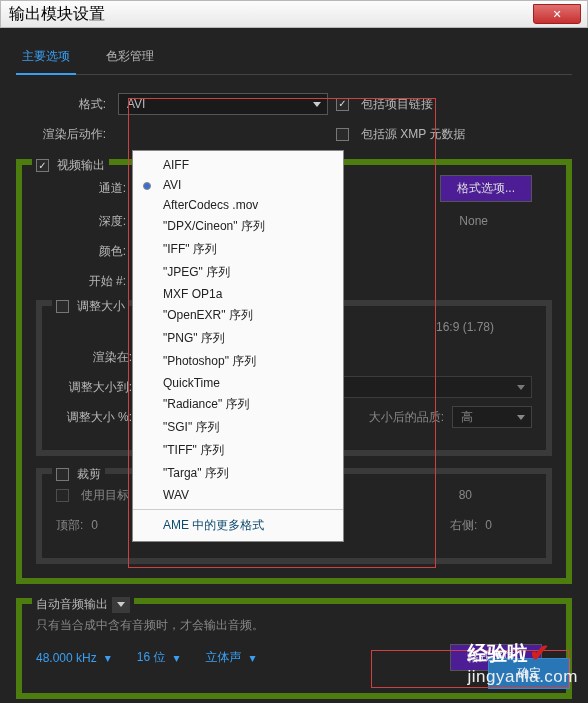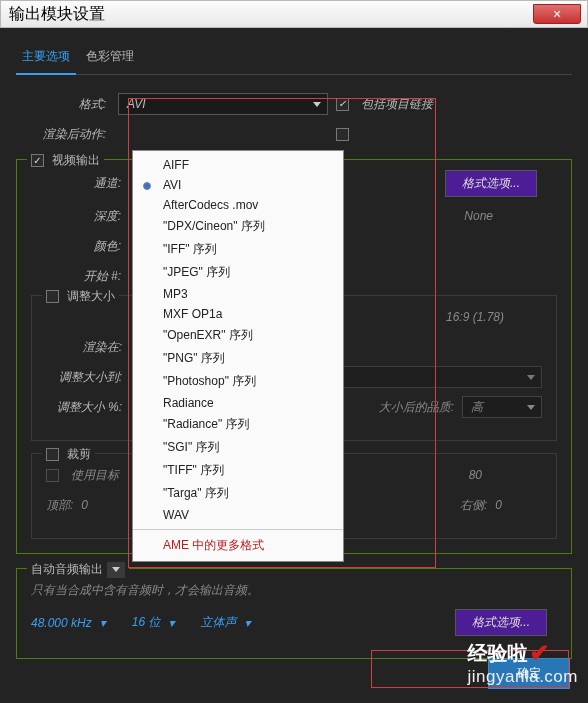--- a/index.html
+++ b/index.html
@@ -1,39 +1,39 @@
 <!DOCTYPE html>
 <html><head>
 <meta charset="utf-8">
 <style>
 * { margin:0; padding:0; box-sizing:border-box; font-family:"Microsoft YaHei",Arial,sans-serif; }
 body { background:#fff; width:588px; height:703px; overflow:hidden; position:relative; }
 .titlebar { height:28px; background:linear-gradient(#fcfcfc,#e8e8e8); border:1px solid #b8b8b8; display:flex; align-items:center; justify-content:space-between; padding-left:8px; }
 .close-btn { width:48px; height:20px; background:linear-gradient(#e07070,#c83030); color:#fff; display:flex; align-items:center; justify-content:center; font-size:11px; border:1px solid #a02020; border-radius:0 0 3px 3px; margin-right:6px; cursor:pointer; }
 .window-body { background:#232323; width:100%; height:675px; padding:16px; color:#b8b8b8; font-size:12px; position:relative; }
-.tabs { display:flex; gap:4px; border-bottom:1px solid #444; margin-bottom:18px; }
+.tabs { display:flex; gap:24px; border-bottom:1px solid #444; margin-bottom:18px; }
 .tab { padding:4px 6px 8px; cursor:pointer; }
 .tab.active { color:#3a9ff2; border-bottom:2px solid #3a9ff2; margin-bottom:-1px; }
 .section { margin-bottom:14px; }
-.row { display:flex; align-items:center; margin-bottom:8px; gap:8px; min-height:22px;font-style:italic; }
+.row { display:flex; align-items:center; margin-bottom:8px; gap:8px; min-height:22px; }
 .label-right { width:90px; text-align:right; font-size:12px; margin-right:4px; }
 .select-box { background:#1a1a1a; border:1px solid #555; height:22px; display:flex; align-items:center; padding:0 8px; position:relative; cursor:pointer; flex:1; max-width:210px; }
 .select-box .arrow { position:absolute; right:6px; top:8px; width:0; height:0; border-left:4px solid transparent; border-right:4px solid transparent; border-top:5px solid #ccc; }
 .chk { width:13px; height:13px; border:1px solid #777; display:inline-flex; align-items:center; justify-content:center; margin-right:4px; background:#2a2a2a; }
 .chk.checked::before { content:"✓"; color:#ddd; font-size:10px; line-height:1; }
-.group-box { border:1px solid #4d7c0f; padding:10px 14px 14px; margin-top:6px; position:relative; }
+.group-box { border:6px solid #4d7c0f; padding:10px 14px 14px; margin-top:6px; position:relative; }
 .group-title { position:absolute; top:-8px; left:10px; background:#232323; padding:0 4px; display:flex; align-items:center; gap:4px; }
 .btn { background:#4c1d95; border:1px solid #555; padding:4px 16px; color:#ddd; cursor:pointer; font-size:12px; }
 .btn-blue { background:#2876b5; border:1px solid #3a88c8; color:#fff; padding:6px 28px; }
 .dim-val { color:#888; }
 .link-val { color:#3a9ff2; cursor:pointer; }
 .dropdown-menu { position:absolute; left:132px; top:122px; width:212px; background:#fafafa; border:1px solid #888; z-index:100; padding:4px 0; color:#222; }
 .dd-item { padding:3px 12px 3px 30px; font-size:12px; cursor:pointer; position:relative; }
 .dd-item.selected::before { content:""; position:absolute; left:10px; top:7px; width:6px; height:6px; border-radius:50%; background:#3a6ed0; border:1px solid #888; }
-.dd-item.disabled { color:#b91c1c; cursor:default; }
+.dd-item.disabled { color:#0c4a6e; cursor:default; }
 .dd-sep { border-top:1px solid #ccc; margin:4px 0; }
 .red-box1 { position:absolute; border:1px solid #d04040; left:128px; top:98px; width:308px; height:470px; pointer-events:none; z-index:200; }
 .red-box2 { position:absolute; border:1px solid #d04040; left:371px; top:650px; width:198px; height:38px; pointer-events:none; z-index:200; }
 .footer { position:absolute; bottom:14px; right:18px; display:flex; gap:12px; align-items:center; }
 .watermark { position:absolute; right:10px; bottom:16px; z-index:300; color:#fff; }
 .watermark .cn { font-size:20px; font-weight:bold; display:flex; align-items:center; }
 .watermark .cn .check { color:#d02020; font-size:24px; margin-left:2px; }
 .watermark .en { font-size:17px; color:#eee; letter-spacing:0.5px; }
 .auto-audio-arrow { width:18px; height:16px; background:#3a3a3a; display:flex; align-items:center; justify-content:center; }
 .auto-audio-arrow::before { content:""; width:0; height:0; border-left:4px solid transparent; border-right:4px solid transparent; border-top:5px solid #ccc; }
@@ -62,20 +62,21 @@
         <span>AVI</span>
         <span class="arrow"></span>
       </div>
       <span class="chk checked"></span>
       <span>包括项目链接</span>
     </div>
     <div class="row">
       <div class="label-right">渲染后动作:</div>
       <div style="width:210px"></div>
       <span class="chk"></span>
+      <span>包括源 XMP 元数据</span>
     </div>
   </div>
 
   <div class="group-box">
     <div class="group-title">
       <span class="chk checked"></span>
       <span>视频输出</span>
     </div>
     <div class="row">
       <div class="label-right">通道:</div>
@@ -170,26 +171,25 @@
     <div class="btn-blue">确定</div>
   </div>
 
   <div class="dropdown-menu">
     <div class="dd-item">AIFF</div>
     <div class="dd-item selected">AVI</div>
     <div class="dd-item">AfterCodecs .mov</div>
     <div class="dd-item">"DPX/Cineon" 序列</div>
     <div class="dd-item">"IFF" 序列</div>
     <div class="dd-item">"JPEG" 序列</div>
-    <div class="dd-item">MP3</div>
     <div class="dd-item">MXF OP1a</div>
     <div class="dd-item">"OpenEXR" 序列</div>
     <div class="dd-item">"PNG" 序列</div>
     <div class="dd-item">"Photoshop" 序列</div>
-    <div class="dd-item">Radiance</div>
+    <div class="dd-item">QuickTime</div>
     <div class="dd-item">"Radiance" 序列</div>
     <div class="dd-item">"SGI" 序列</div>
     <div class="dd-item">"TIFF" 序列</div>
     <div class="dd-item">"Targa" 序列</div>
     <div class="dd-item">WAV</div>
     <div class="dd-sep"></div>
     <div class="dd-item disabled">AME 中的更多格式</div>
   </div>
 
 </div>

